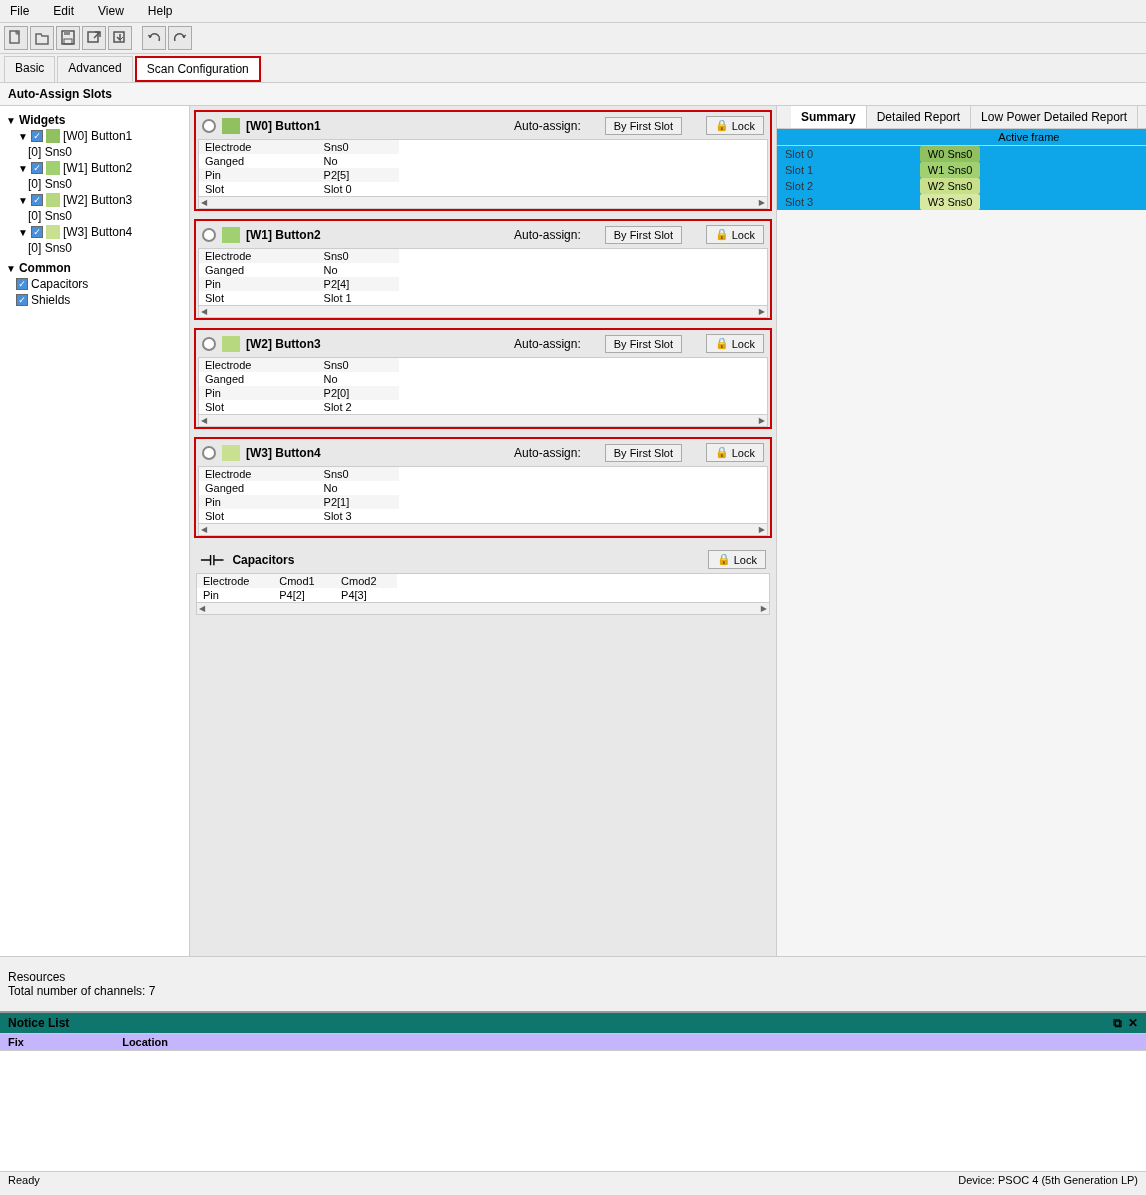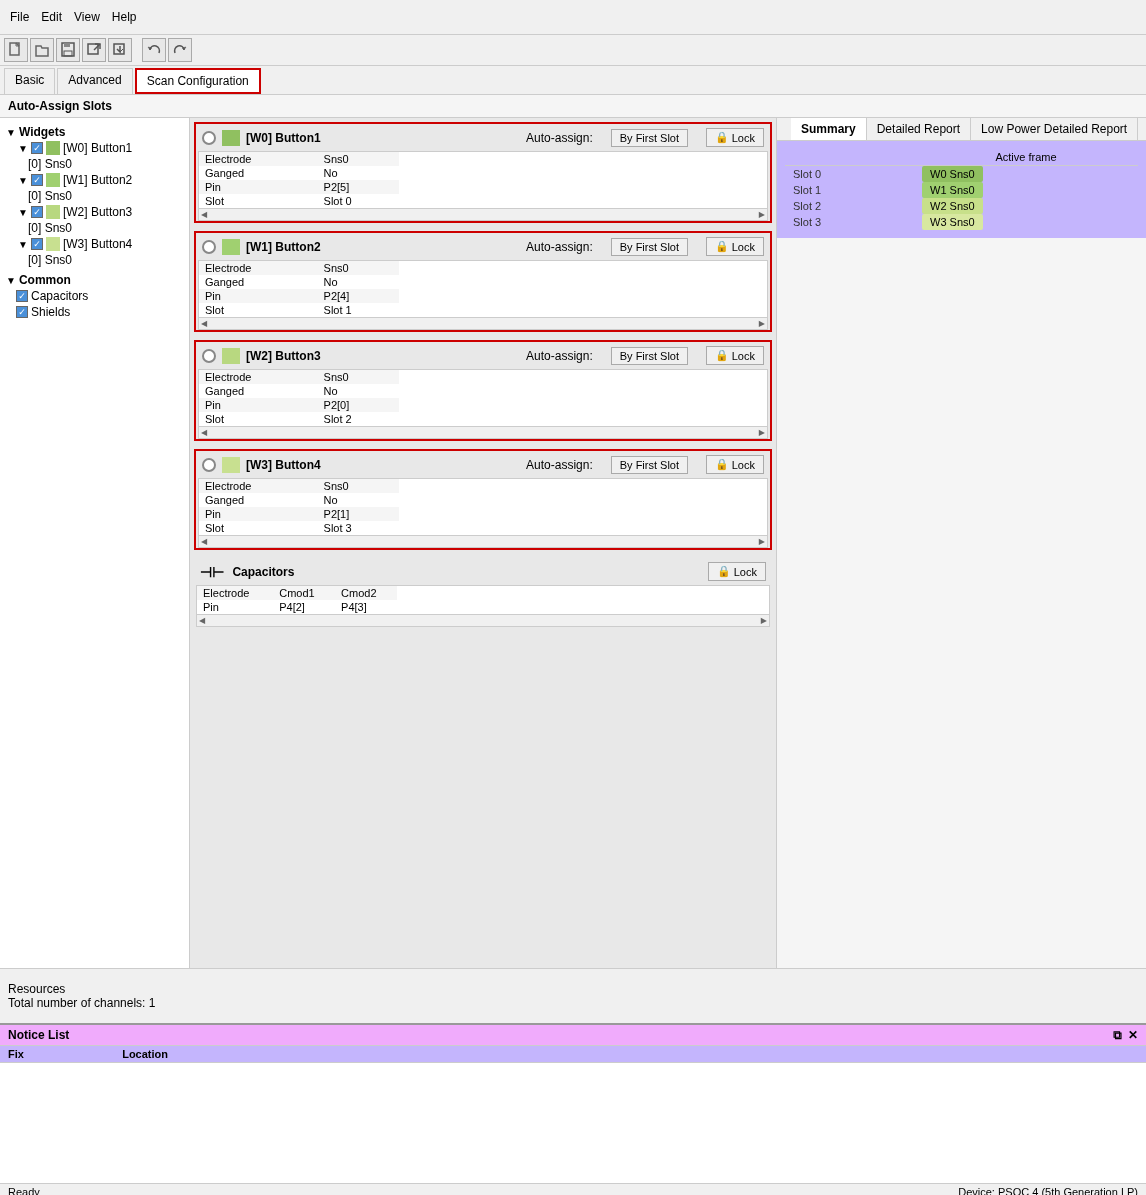--- a/index.html
+++ b/index.html
@@ -1,19 +1,19 @@
 <!DOCTYPE html>
 <html><head>
   <meta charset="utf-8">
   <style>
     * { box-sizing: border-box; margin: 0; padding: 0; }
     body { font-family: 'Segoe UI', Tahoma, Geneva, Verdana, sans-serif; font-size: 12px; background: #f0f0f0; color: #000; width: 1146px; height: 1195px; overflow: hidden; }
     
     
-    .menu-bar { background: #f0f0f0; border-bottom: 1px solid #ccc; padding: 8px 4px; display: flex; gap: 0; }
+    .menu-bar { background: #f0f0f0; border-bottom: 1px solid #ccc; padding: 2px 4px; display: flex; gap: 12px; }
     .menu-item { padding: 2px 6px; cursor: pointer; font-size: 12px; }
     
     
     .toolbar { background: #f0f0f0; border-bottom: 1px solid #ccc; padding: 3px 4px; display: flex; align-items: center; gap: 2px; }
     .toolbar-btn { width: 24px; height: 24px; border: 1px solid #aaa; background: #e8e8e8; cursor: pointer; display: flex; align-items: center; justify-content: center; font-size: 14px; }
     .toolbar-sep { width: 6px; }
     
     
     .tab-bar { background: #f0f0f0; border-bottom: 1px solid #ccc; padding: 2px 4px 0; display: flex; gap: 2px; }
     .tab { padding: 4px 10px; border: 1px solid #ccc; background: #f0f0f0; cursor: pointer; font-size: 12px; border-bottom: none; }
@@ -40,21 +40,21 @@
     
     
     .middle-panel { flex: 1; background: #e8e8e8; overflow-y: auto; padding: 4px; }
     
     
     .widget-block { margin-bottom: 8px; background: #e8e8e8; }
     .widget-header { display: flex; align-items: center; gap: 8px; padding: 4px 6px; background: #e8e8e8; }
     .widget-header-left { display: flex; align-items: center; gap: 6px; }
     .widget-radio { width: 14px; height: 14px; border-radius: 50%; border: 2px solid #888; background: #fff; flex-shrink: 0; }
     .widget-name { font-weight: bold; font-size: 12px; }
-    .widget-header-right { margin-left: auto; display: flex; align-items: center; gap: 18px; }
+    .widget-header-right { margin-left: auto; display: flex; align-items: center; gap: 24px; }
     .auto-assign-label { font-size: 12px; }
     .first-slot-btn { padding: 2px 8px; border: 1px solid #aaa; background: #f0f0f0; cursor: pointer; font-size: 11px; }
     .lock-btn { padding: 2px 8px; border: 1px solid #aaa; background: #f0f0f0; cursor: pointer; font-size: 11px; display: flex; align-items: center; gap: 3px; }
     
     
     .widget-highlighted { border: 2px solid #cc0000; }
     
     
     .widget-table-container { background: #fff; border: 1px solid #ccc; margin: 0 2px; overflow: hidden; }
     .widget-table { border-collapse: collapse; width: auto; min-width: 200px; }
@@ -67,38 +67,38 @@
     
     .capacitors-block { background: #e8e8e8; margin-bottom: 8px; }
     .capacitors-header { display: flex; align-items: center; gap: 8px; padding: 4px 6px; }
     .cap-icon { font-size: 14px; font-weight: bold; }
     
     
     .right-panel { width: 370px; border-left: 1px solid #ccc; background: #f5f5f5; flex-shrink: 0; }
     .summary-tabs { display: flex; border-bottom: 1px solid #ccc; background: #f0f0f0; padding-left: 14px; }
     .summary-tab { padding: 4px 10px; font-size: 12px; cursor: pointer; border-right: 1px solid #ccc; }
     .summary-tab.active { background: #fff; font-weight: bold; }
-    .summary-content { padding: 8px; background: #c4b5fd; }
+    .summary-content { padding: 0; background: #0ea5e9; }
     .summary-table { border-collapse: collapse; width: 100%; }
     .summary-table th { font-size: 11px; font-weight: normal; text-align: center; padding: 2px 6px; border-bottom: 1px solid #ccc; }
     .summary-table td { font-size: 11px; padding: 2px 8px; }
     .slot-cell { font-size: 11px; padding: 2px 8px; font-weight: normal; }
     .slot-label { color: #333; }
     .slot-value { padding: 2px 8px; text-align: center; font-size: 11px; border-radius: 2px; }
     .slot-w0 { background: #90c060; color: #000; }
     .slot-w1 { background: #a0d070; color: #000; }
     .slot-w2 { background: #c8e08a; color: #000; }
     .slot-w3 { background: #d8e8a0; color: #000; }
     
     
     .resources-bar { background: #f0f0f0; border-top: 1px solid #ccc; padding: 13px 8px; font-size: 12px; }
     
     
     .notice-list { background: #fff; border-top: 2px solid #999; height: 160px; display: flex; flex-direction: column; }
-    .notice-header { background: #f0abfc; border-bottom: 1px solid #ccc; padding: 3px 8px; display: flex; align-items: center; justify-content: space-between; font-size: 12px; font-weight: bold; }
+    .notice-header { background: #0f766e; border-bottom: 1px solid #ccc; padding: 3px 8px; display: flex; align-items: center; justify-content: space-between; font-size: 12px; font-weight: bold; }
     .notice-header-right { display: flex; gap: 6px; }
     .notice-icon-btn { cursor: pointer; font-size: 12px; }
     .notice-columns { display: flex; padding: 2px 8px; border-bottom: 1px solid #ccc; background: #c4b5fd; align-items: flex-end; }
     .notice-col { font-size: 11px; font-weight: bold; }
     .notice-col-fix { width: 40px; }
     .notice-col-desc { flex: 1; }
     .notice-col-loc { width: 120px; text-align: right; }
     .notice-body { flex: 1; background: #fff; }
     
     
@@ -523,21 +523,21 @@
             </tr>
           </tbody>
         </table>
       </div>
     </div>
 
   </div>
 
   <div class="resources-bar">
     <div>Resources</div>
-    <div>Total number of channels: 1</div>
+    <div>Total number of channels: 7</div>
   </div>
 
   <div class="notice-list">
     <div class="notice-header">
       <span>Notice List</span>
       <div class="notice-header-right">
         <span class="notice-icon-btn">⧉</span>
         <span class="notice-icon-btn">✕</span>
       </div>
     </div>

